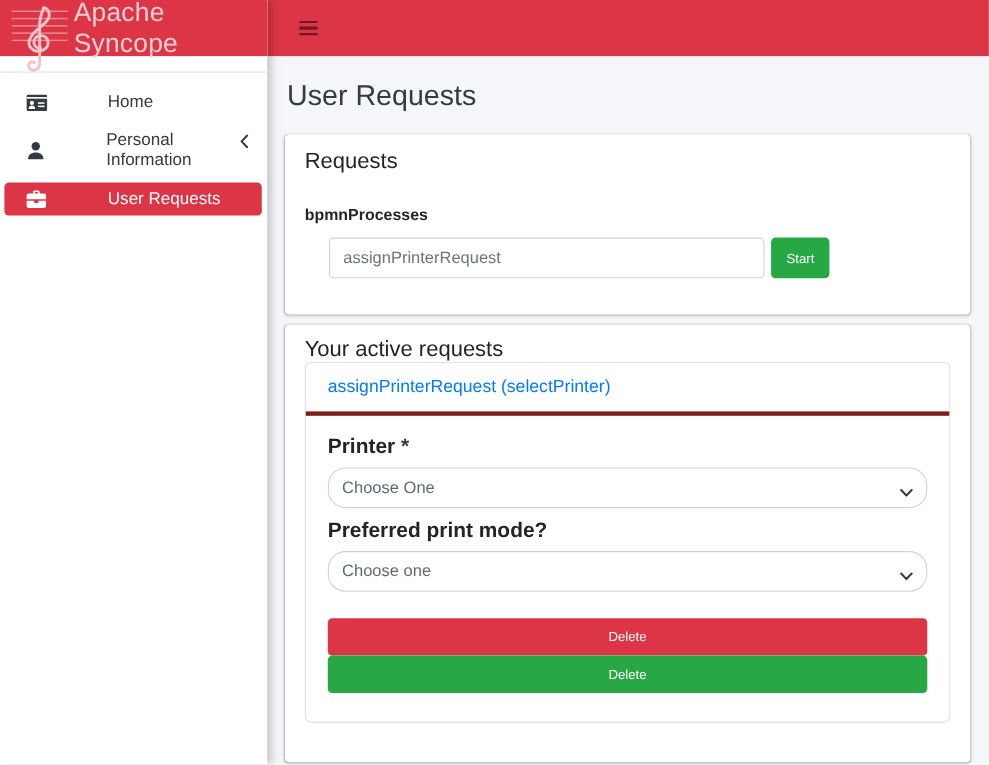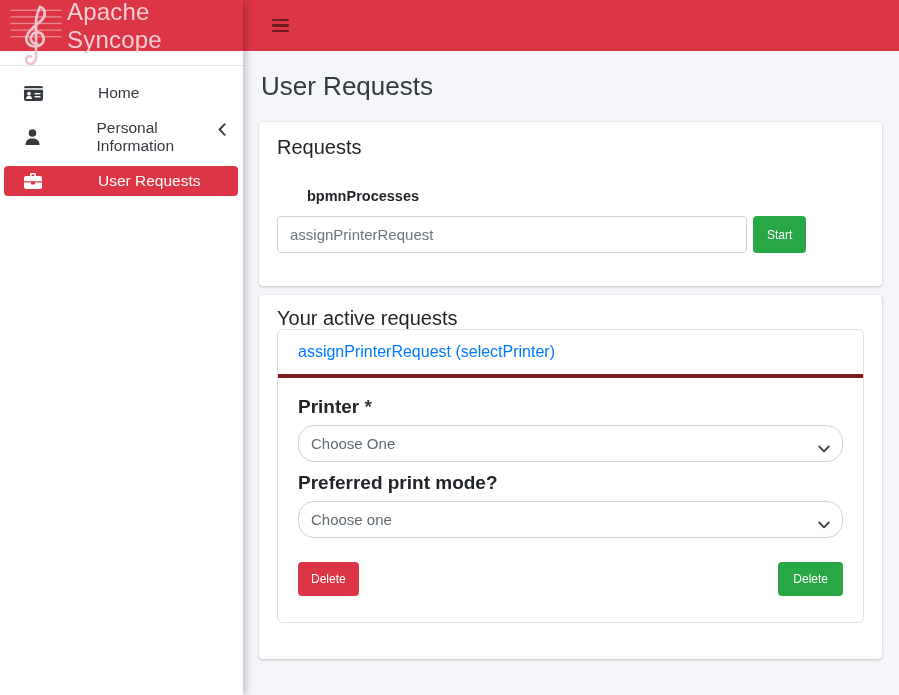--- a/index.html
+++ b/index.html
@@ -45,27 +45,27 @@
   .content { padding:22px 17px 0 16px; flex:1; }
   .page-title { font-size:26px; font-weight:400; color:#343a40; margin:0 0 22px 2px; line-height:1.05; }
 
   .card {
     background:#fff; border-radius:4px;
     box-shadow:0 0 1px rgba(0,0,0,0.13), 0 1px 3px rgba(0,0,0,0.2);
   }
   .card-requests { padding:14px 18px 33px 18px; margin-bottom:9px; }
   .card-title { font-size:20px; font-weight:400; color:#212529; margin:0; line-height:1.1; }
   .card-requests .card-title { margin-bottom:30px; }
-  .field-label { font-size:14.5px; font-weight:bold; color:#212529; margin-bottom:12px;margin-left:30px; }
+  .field-label { font-size:14.5px; font-weight:bold; color:#212529; margin-bottom:12px; }
 
   .input-row { display:flex; align-items:stretch; }
   .form-input {
-    width:470px; height:37px; border:1px solid #ced4da; border-radius:4px;
+    width:396px; height:37px; border:1px solid #ced4da; border-radius:4px;
     padding:0 12px; font-size:15px; color:#6c757d; outline:none;
-    font-family:"Liberation Sans", sans-serif; background:#fff;
+    font-family:"Liberation Sans", sans-serif; background:#fff;margin-left:22px;
   }
   .btn {
     border:none; border-radius:4px; color:#fff; font-size:12px;
     font-family:"Liberation Sans", sans-serif; cursor:pointer; line-height:1;
   }
   .btn-start { background:#28a745; margin-left:6px; padding:0 14px; height:37px; }
   .btn-delete { background:#dc3545; padding:11px 13px; }
   .btn-submit { background:#28a745; padding:11px 15px; }
 
   .card-active { padding:12px 18px 36px 18px; }
@@ -80,21 +80,21 @@
 
   .select-wrap { position:relative; width:100%; }
   select.select {
     width:100%; height:37px; border:1px solid #ced4da; border-radius:16px;
     padding:0 36px 0 12px; font-size:15px; color:#5f6a72; background:#fff;
     appearance:none; -webkit-appearance:none; -moz-appearance:none; outline:none;
     font-family:"Liberation Sans", sans-serif;
   }
   .select-caret { position:absolute; right:13px; top:14px; pointer-events:none; }
 
-  .panel-footer-row { display:flex; justify-content:space-between; margin-top:24px; }
+  .panel-footer-row { display:flex; justify-content:space-between; margin-top:24px;flex-direction:column; }
 </style>
 </head>
 <body>
 
 <div class="app">
 
   <aside class="sidebar">
     <div class="brand">
       <svg class="brand-logo" viewBox="0 0 60 72">
         <g>

